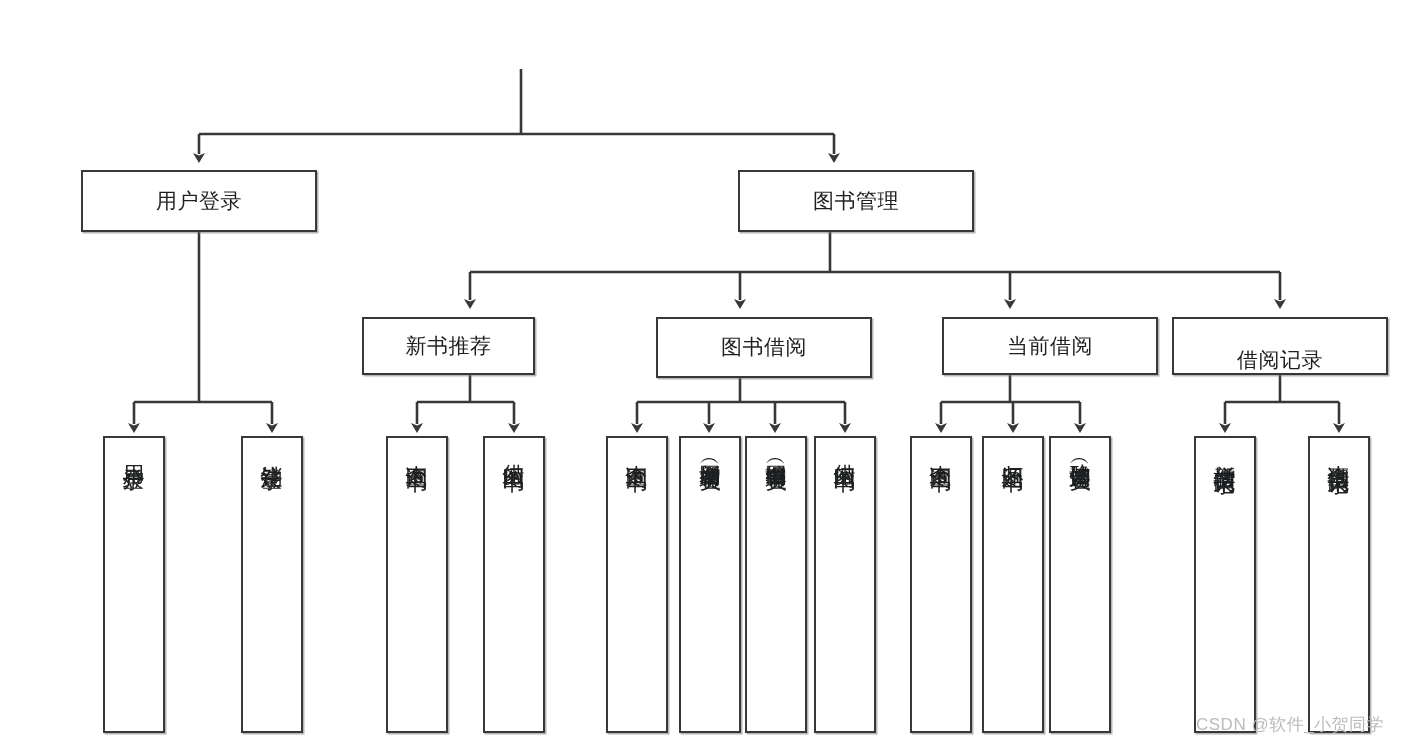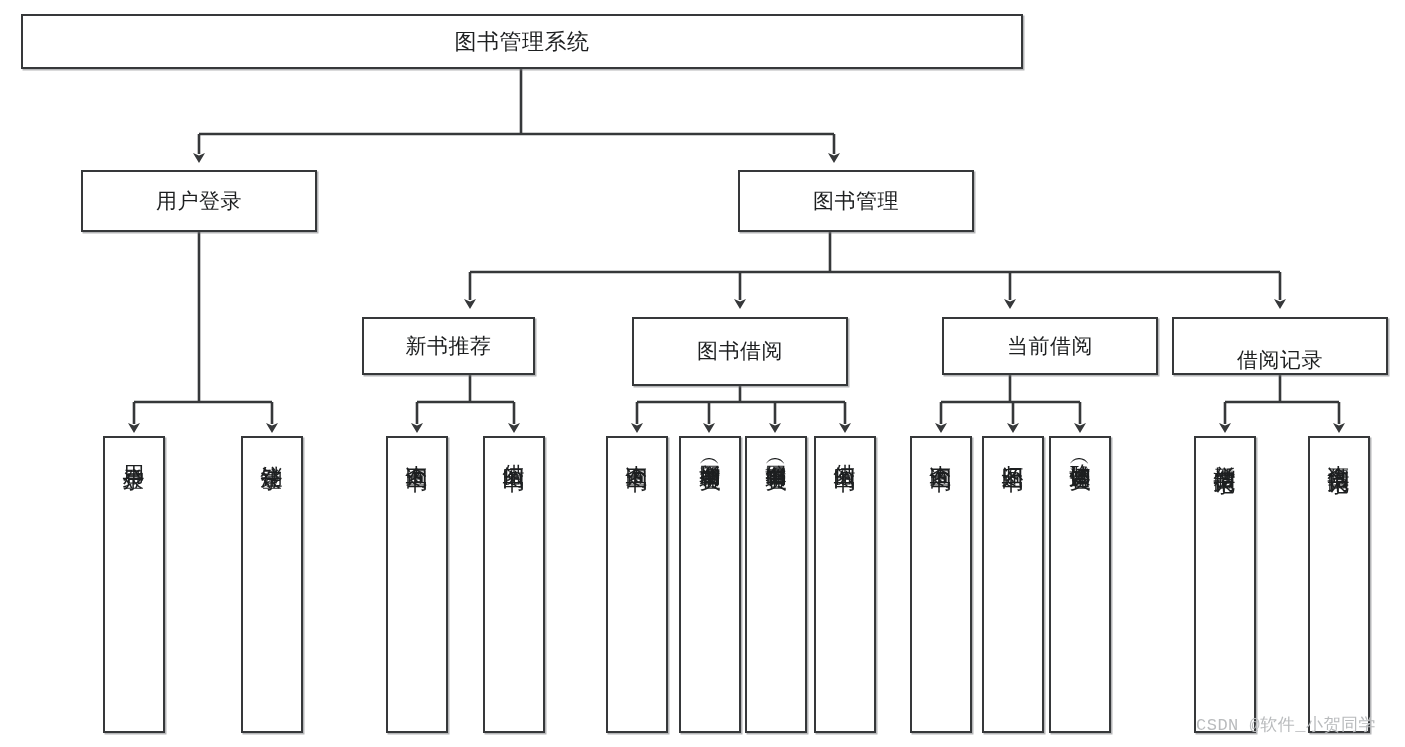--- a/index.html
+++ b/index.html
@@ -70,21 +70,21 @@
   }
   .watermark {
     position: absolute;
     left: 1196px;
     top: 713px;
     font-size: 17px;
     color: #b9bbbd;
     letter-spacing: 0.5px;
     white-space: nowrap;
     z-index: 3;
-    font-family: Liberation Mono, monospace;
+    font-family: Liberation Sans, sans-serif;
   }
 </style>
 </head>
 <body>
 
 <div id="canvas">
 
   <svg id="edges" viewBox="0 0 1405 747" xmlns="http://www.w3.org/2000/svg">
     <defs>
       <marker id="arrow" markerWidth="10" markerHeight="12" refX="1" refY="6" orient="auto" markerUnits="userSpaceOnUse">
@@ -128,35 +128,32 @@
       <path d="M1013,402 L1013,424" marker-end="url(#arrow)"></path>
       <path d="M1080,402 L1080,424" marker-end="url(#arrow)"></path>
 
       <path d="M1280,375 L1280,402"></path>
       <path d="M1225,402 L1339,402"></path>
       <path d="M1225,402 L1225,424" marker-end="url(#arrow)"></path>
       <path d="M1339,402 L1339,424" marker-end="url(#arrow)"></path>
     </g>
   </svg>
 
-  <div class="node root horizontal" style="left:21px; top:14px; width:1002px; height:55px;">
-    <span class="label">图书管理系统</span>
-  </div>
 
   <div class="node horizontal" style="left:81px; top:170px; width:236px; height:62px;">
     <span class="label">用户登录</span>
   </div>
   <div class="node horizontal" style="left:738px; top:170px; width:236px; height:62px;">
     <span class="label">图书管理</span>
   </div>
 
   <div class="node horizontal" style="left:362px; top:317px; width:173px; height:58px;">
     <span class="label">新书推荐</span>
   </div>
-  <div class="node horizontal" style="left:632px; top:317px; width:216px; height:69px;">
+  <div class="node horizontal" style="left:656px; top:317px; width:216px; height:61px;">
     <span class="label">图书借阅</span>
   </div>
   <div class="node horizontal" style="left:902px; top:317px; width:216px; height:58px;margin-left:40px;">
     <span class="label">当前借阅</span>
   </div>
   <div class="node horizontal" style="left:1172px; top:317px; width:216px; height:58px;align-items:flex-end;">
     <span class="label">借阅记录</span>
   </div>
 
   <div class="node vertical" style="left:103px; top:436px; width:62px; height:297px;">

